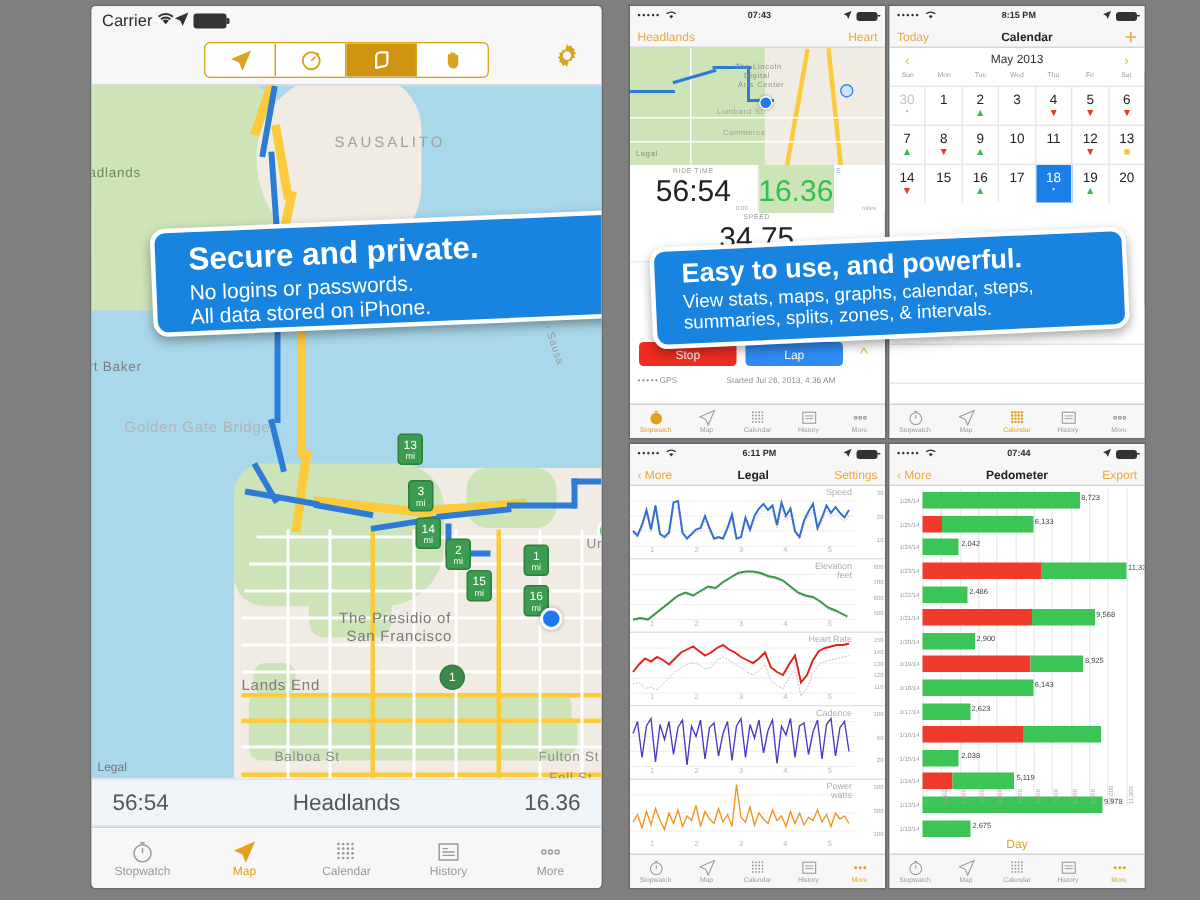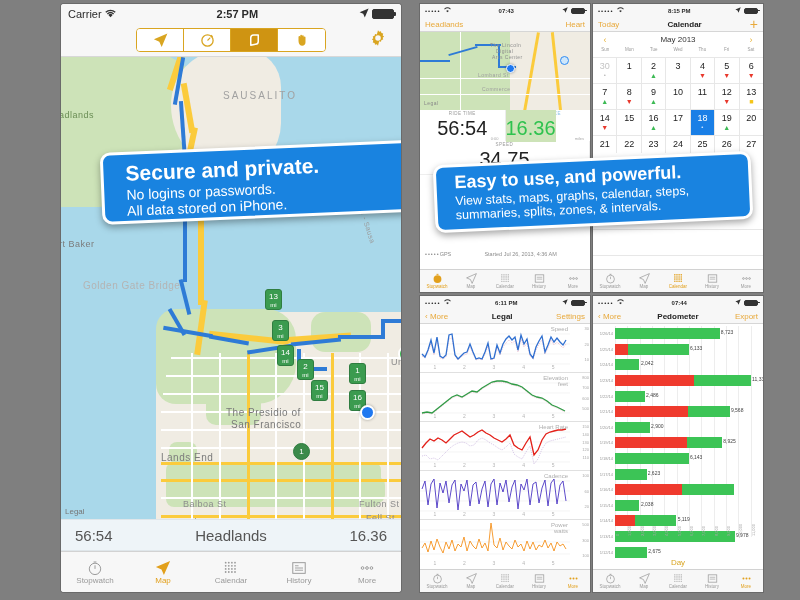--- a/index.html
+++ b/index.html
@@ -199,21 +199,20 @@
     <div class="sb-left">
       <span>Carrier</span>
       <span class="wifi">
         <svg width="11" height="9" viewBox="0 0 11 9">
               <path d="M5.5 8.2 3.4 5.9a3 3 0 0 1 4.2 0z" fill="#333"></path>
               <path d="M1.9 4.4a5.4 5.4 0 0 1 7.2 0l-.9 1a4.1 4.1 0 0 0-5.4 0z" fill="#333"></path>
               <path d="M.3 2.7a7.8 7.8 0 0 1 10.4 0l-.9 1a6.4 6.4 0 0 0-8.6 0z" fill="#333"></path>
             </svg>
       </span>
     </div>
-    <div class="sb-mid">2:57 PM</div>
     <div class="sb-right">
       <span>
         <svg width="10" height="10" viewBox="0 0 10 10">
               <path d="M9.6.4 0.6 4.2l3.6 1.6 1.6 3.6z" fill="#333"></path>
             </svg>
       </span>
       <span class="batt" style="width:22px;height:10px;"></span>
     </div>
   </div>
 
@@ -492,20 +491,25 @@
     <div class="stat-row">
       <div class="stat">
         <span class="k">SPEED</span>
         <div class="v">34.75</div>
       </div>
     </div>
   </div>
 
   <div class="splits"></div>
 
+  <div class="sw-buttons">
+    <div class="btn stop">Stop</div>
+    <div class="btn lap">Lap</div>
+    <div class="chev">^</div>
+  </div>
   <div class="gpsline">
     <span class="g1"><span class="dots">•••••</span><span>GPS</span></span>
     <span class="g2">Started Jul 26, 2013, 4:36 AM</span>
   </div>
 
   <div class="tabbar">
     <div class="tab active">
       <span class="ic">
         <svg width="11" height="11" viewBox="0 0 18 18">
               <circle cx="9" cy="10" r="6.4" fill="#e2a01c"></circle>
@@ -626,29 +630,20 @@
     </div>
     <div class="cal-row">
       <div class="cell"><span>14</span><span class="mk dn">▼</span></div>
       <div class="cell"><span>15</span></div>
       <div class="cell"><span>16</span><span class="mk up">▲</span></div>
       <div class="cell"><span>17</span></div>
       <div class="cell sel"><span>18</span><span class="mk dot">•</span></div>
       <div class="cell"><span>19</span><span class="mk up">▲</span></div>
       <div class="cell"><span>20</span></div>
     </div>
-    <div class="cal-row" style="height:18px;">
-      <div class="cell"><span>21</span></div>
-      <div class="cell"><span>22</span></div>
-      <div class="cell"><span>23</span></div>
-      <div class="cell"><span>24</span></div>
-      <div class="cell"><span>25</span></div>
-      <div class="cell"><span>26</span></div>
-      <div class="cell"><span>27</span></div>
-    </div>
   </div>
   <div style="position:absolute;left:0;right:0;top:200px;bottom:23px;background:#fff;">
     <div style="height:26px;border-bottom:1px solid #e7e7e7;"></div>
     <div style="height:26px;border-bottom:1px solid #e7e7e7;"></div>
   </div>
 
   <div class="tabbar">
     <div class="tab">
       <span class="ic">
         <svg width="11" height="11" viewBox="0 0 18 18">

